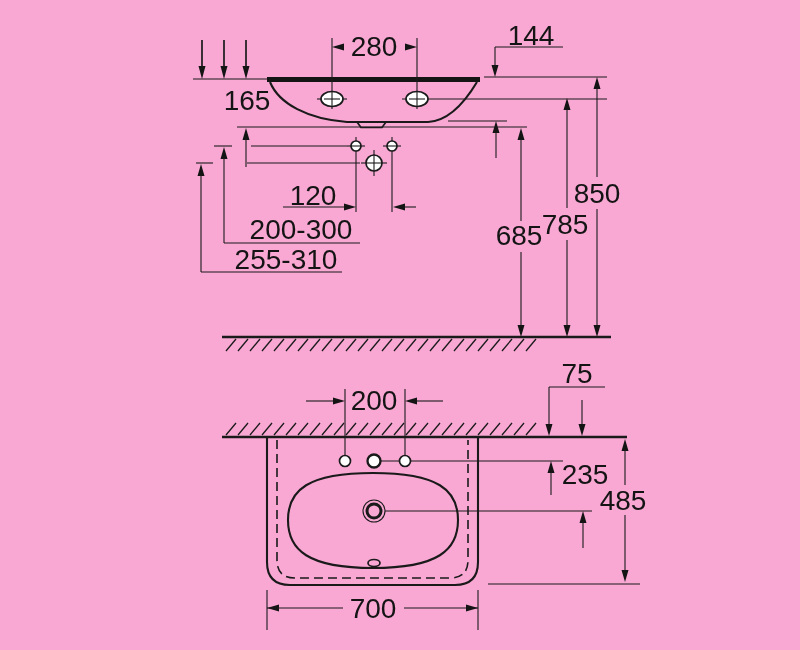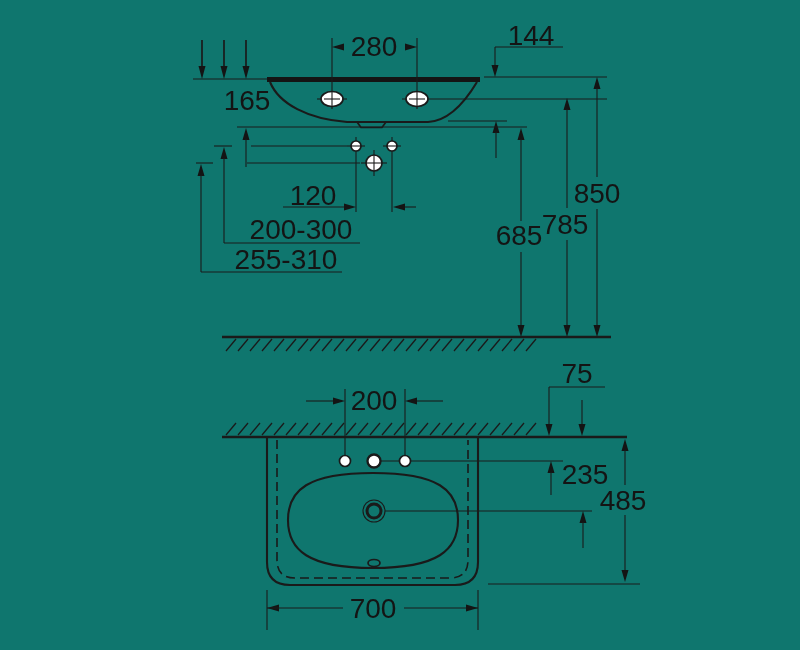--- a/index.html
+++ b/index.html
@@ -1,16 +1,16 @@
 <!DOCTYPE html>
 <html><head>
 <meta charset="utf-8">
 <style>
   html,body{margin:0;padding:0;background:#ffffff;}
-  .canvas{position:relative;width:800px;height:650px;background:#0f766e;overflow:hidden;}
+  .canvas{position:relative;width:800px;height:650px;background:#f9a8d4;overflow:hidden;}
   svg{display:block;}
   .t{font-family:"Liberation Sans",sans-serif;font-size:28px;fill:#141414;}
   .thin{stroke:#1a1a1a;stroke-width:1.1;fill:none;}
   .med{stroke:#1a1a1a;stroke-width:1.7;fill:none;}
   .out{stroke:#1a1a1a;stroke-width:2.1;fill:none;}
   .thick{stroke:#1a1a1a;stroke-width:2.4;fill:none;}
   .hole{stroke:#1a1a1a;stroke-width:1.7;fill:#ffffff;}
   .holeb{stroke:#1a1a1a;stroke-width:2.3;fill:#ffffff;}
   .arr{fill:#141414;stroke:none;}
   .dash{stroke:#1a1a1a;stroke-width:1.6;fill:none;stroke-dasharray:9 5;}

